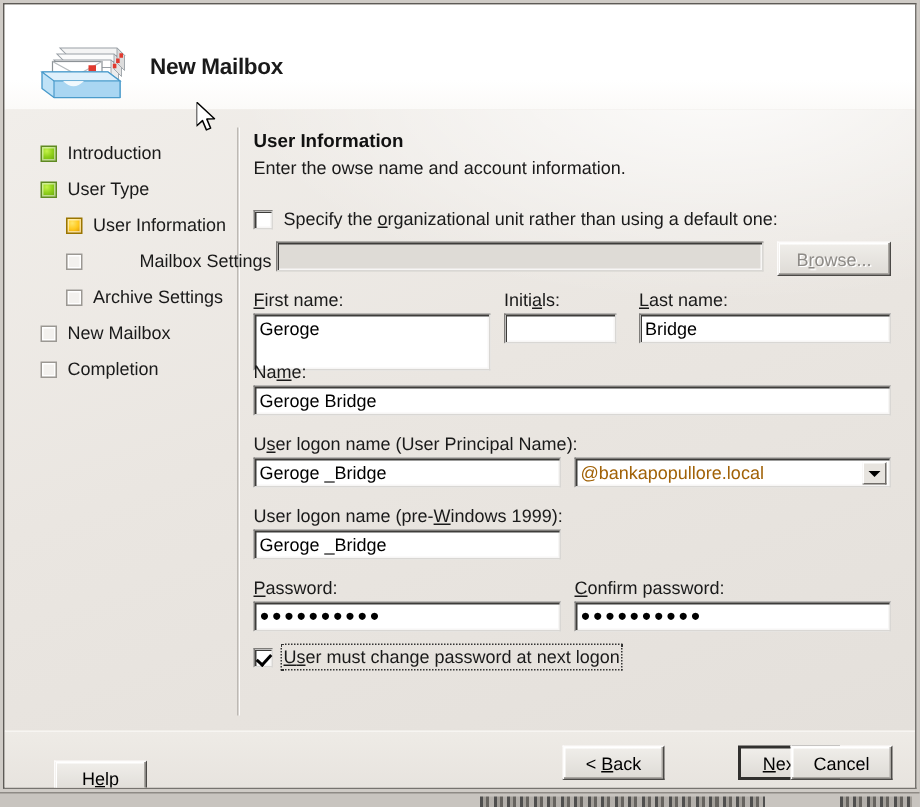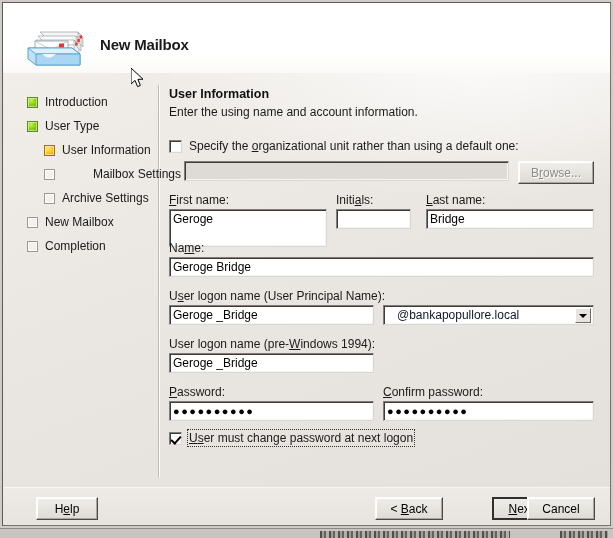--- a/index.html
+++ b/index.html
@@ -149,22 +149,22 @@
   }
   .pwdots { letter-spacing: 1.5px; font-size: 11px; }
 
   
   .combobox {
     position: absolute;
     background: #ffffff;
     border: 1px solid;
     border-color: #7f7d7a #d9d7d4 #d9d7d4 #7f7d7a;
     box-shadow: inset 1px 1px 0 #3d3c3a, inset -1px -1px 0 #f7f6f5;
-    font-size: 12px; color: #0f172a;
-    line-height: 18px; padding-left: 13px;
+    font-size: 12px; color: #a16207;
+    line-height: 18px; padding-left: 3px;
     white-space: nowrap; overflow: hidden;
   }
   .combo-arrow {
     position: absolute; right: 2px; top: 2px;
     width: 16px; height: 15px;
     background: #e7e4df;
     border: 1px solid;
     border-color: #ffffff #6f6c68 #6f6c68 #ffffff;
     display: flex; align-items: center; justify-content: center;
   }
@@ -306,21 +306,21 @@
       </div>
       <div class="nav-item" style="top:166px;">
         <span class="nav-box"></span>
         <span>Completion</span>
       </div>
     </div>
 
     <div id="content-pane">
 
       <div id="section-title">User Information</div>
-      <div id="section-subtitle">Enter the using name and account information.</div>
+      <div id="section-subtitle">Enter the owse name and account information.</div>
 
       <div class="checkbox-row" style="left:11px; top:66px;">
         <span class="cbox"></span>
         <span><span>Specify the </span><u>o</u><span>rganizational unit rather than using a default one:</span></span>
       </div>
 
       <div class="textbox disabled" style="left:26px; top:88px; width:325px; height:20px;"></div>
       <div class="btn" style="left:360px; top:88px; width:76px; color:#8e8b87; text-shadow:1px 1px 0 #ffffff;">
         <span><span>B</span><u>r</u><span>owse...</span></span>
       </div>
@@ -339,39 +339,39 @@
 
       <div class="field-label" style="left:11px; top:216px;"><span>U</span><u>s</u><span>er logon name (User Principal Name):</span></div>
       <div class="textbox" style="left:11px; top:232px; width:205px; height:20px;">Geroge _Bridge</div>
       <div class="combobox" style="left:225px; top:232px; width:211px; height:20px;">
         <span>@bankapopullore.local</span>
         <span class="combo-arrow">
             <i></i>
           </span>
       </div>
 
-      <div class="field-label" style="left:11px; top:264px;"><span>User logon name (pre-</span><u>W</u><span>indows 1994):</span></div>
+      <div class="field-label" style="left:11px; top:264px;"><span>User logon name (pre-</span><u>W</u><span>indows 1999):</span></div>
       <div class="textbox" style="left:11px; top:280px; width:205px; height:20px;">Geroge _Bridge</div>
 
       <div class="field-label" style="left:11px; top:312px;"><u>P</u><span>assword:</span></div>
       <div class="textbox pwdots" style="left:11px; top:328px; width:205px; height:20px;">●●●●●●●●●●</div>
 
       <div class="field-label" style="left:225px; top:312px;"><u>C</u><span>onfirm password:</span></div>
       <div class="textbox pwdots" style="left:225px; top:328px; width:211px; height:20px;">●●●●●●●●●●</div>
 
       <div class="checkbox-row" style="left:11px; top:358px;justify-content:space-between;">
         <span class="cbox checked"></span>
         <span class="focus-ring"><u>U</u><u>s</u><span>er must change password at next logon</span></span>
       </div>
 
     </div>
   </div>
 
   <div id="footer-bar">
-    <div class="btn" style="left:33px; top:9px; width:62px;">
+    <div class="btn" style="left:33px; top:19px; width:62px;">
       <span><span>H</span><u>e</u><span>lp</span></span>
     </div>
     <div class="btn" style="left:372px; top:9px; width:68px;text-align:right;">
       <span><span>&lt; </span><u>B</u><span>ack</span></span>
     </div>
     <div class="btn default-btn" style="left:443px; top:9px; width:68px;">
       <span><span></span><u>N</u><span>ext &gt;</span></span>
     </div>
     <div class="btn" style="left:524px; top:9px; width:68px;">
       <span>Cancel</span>

